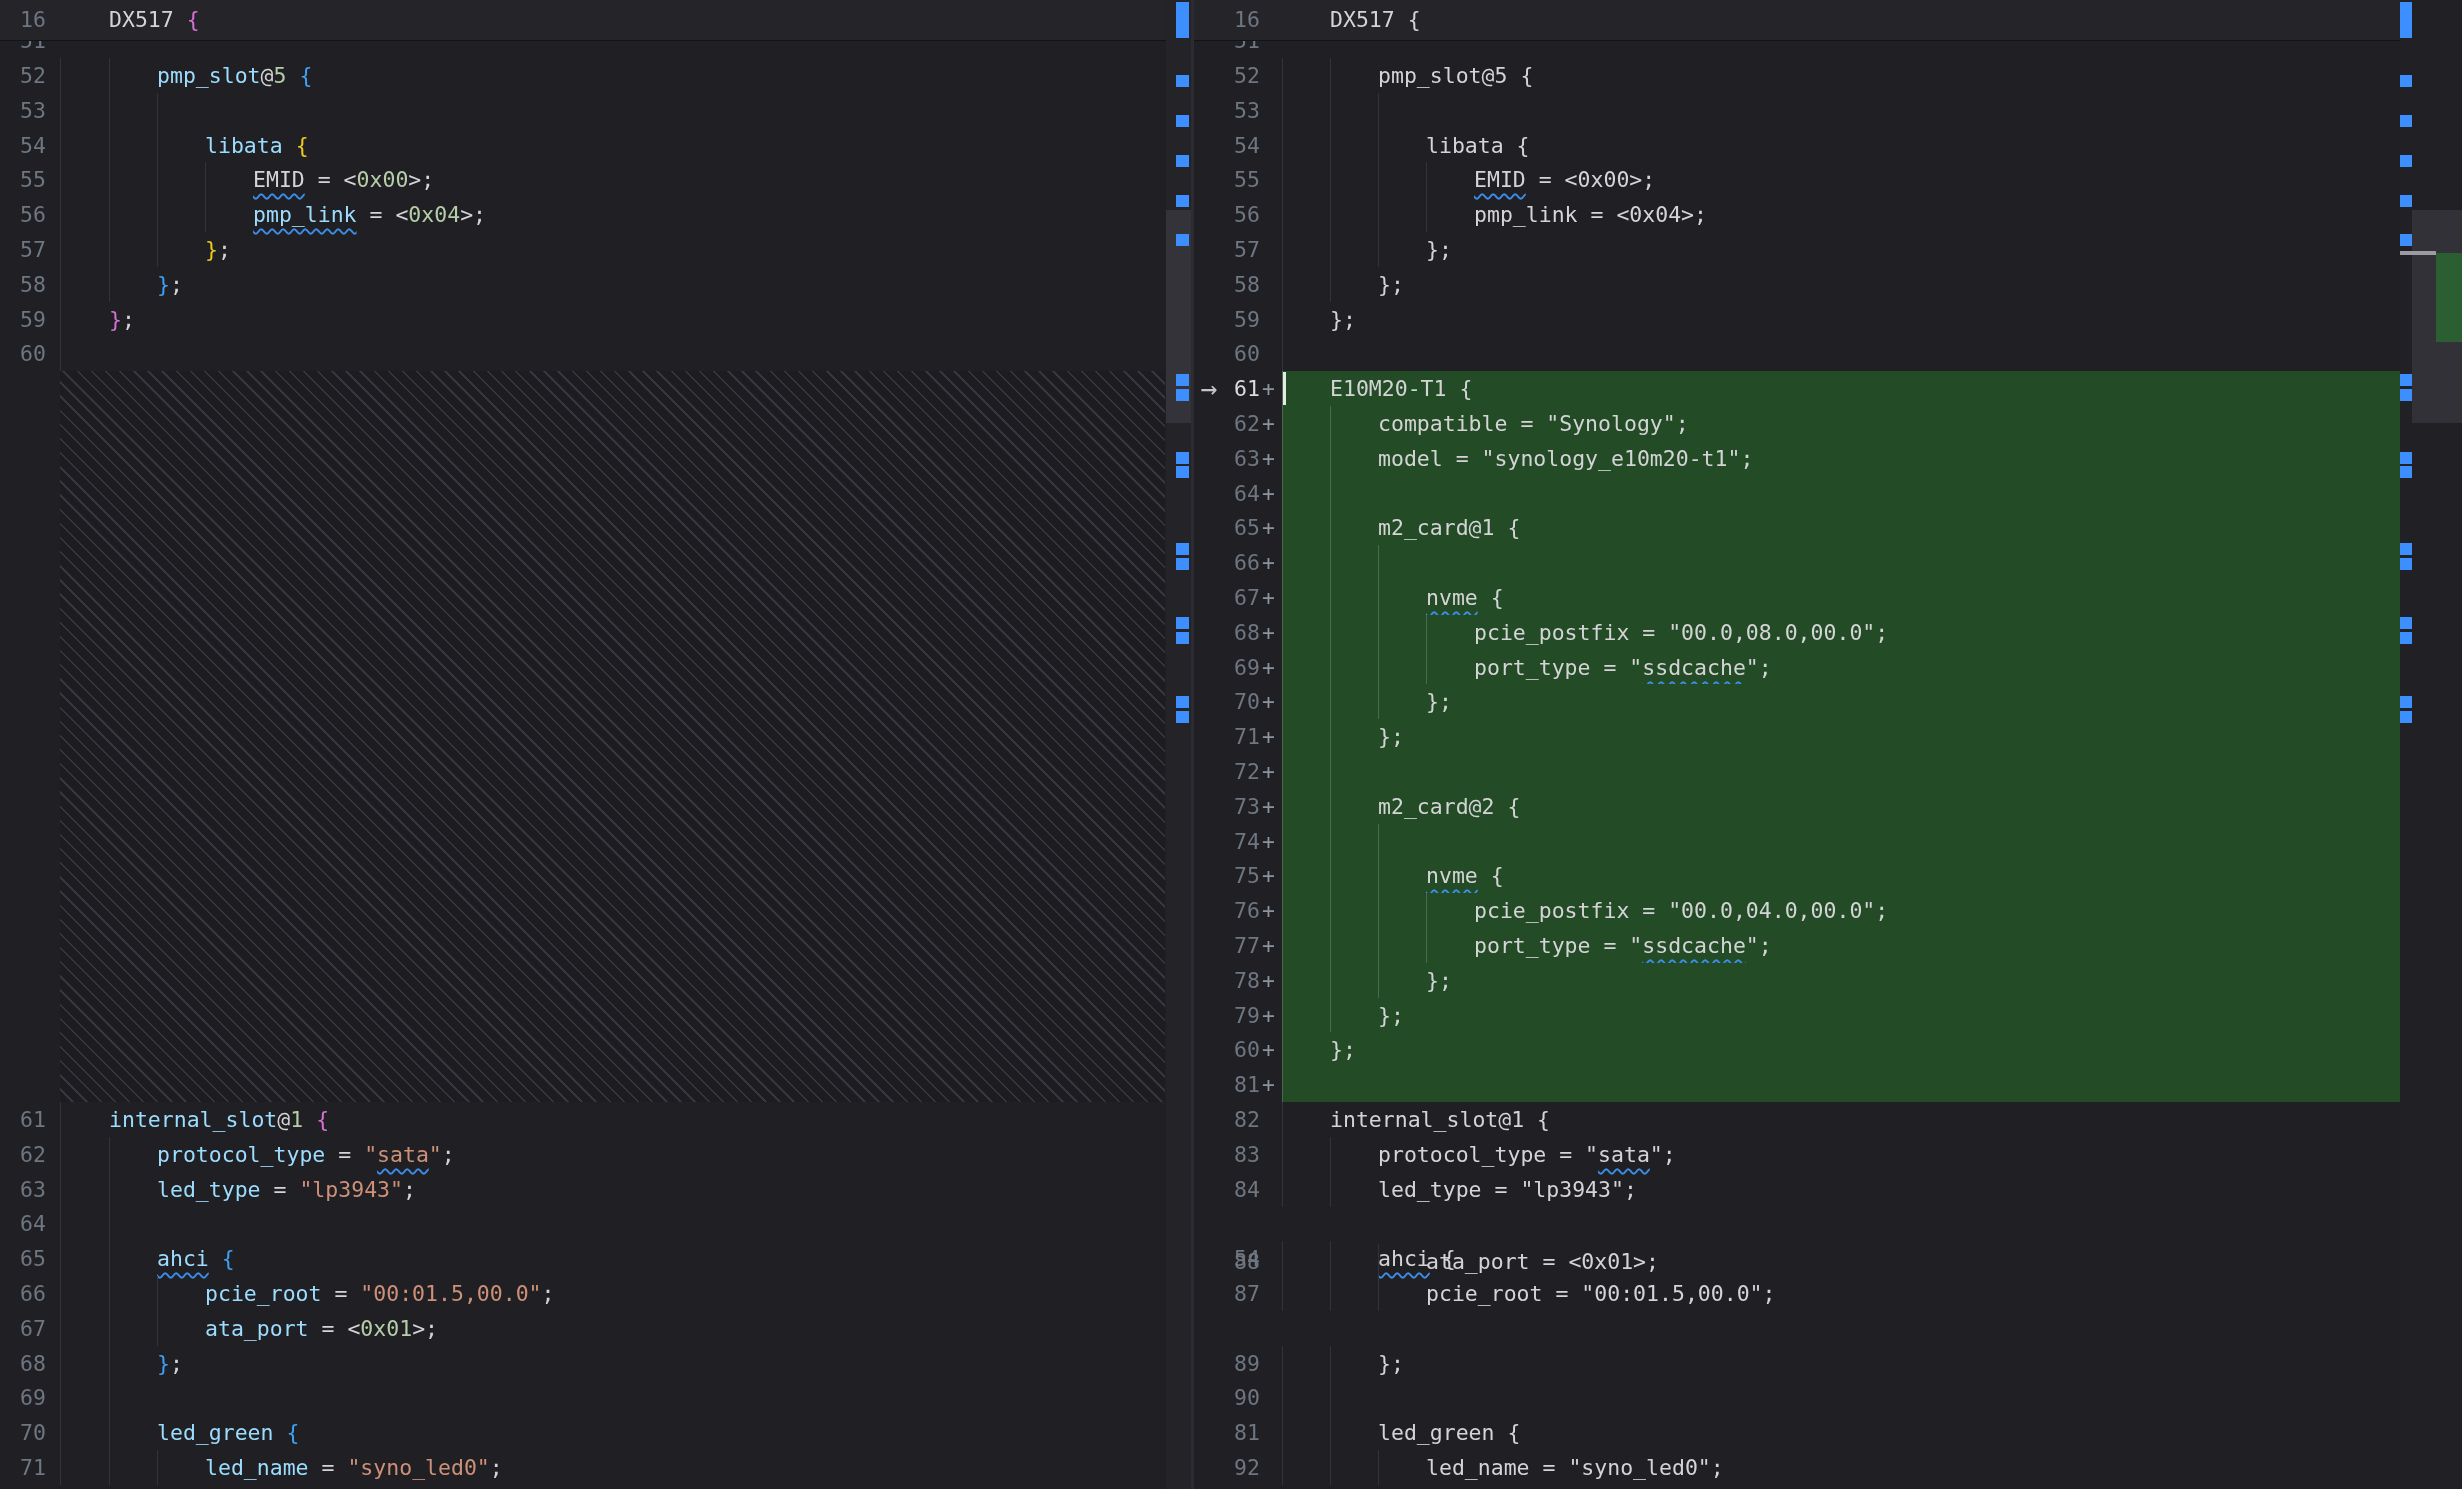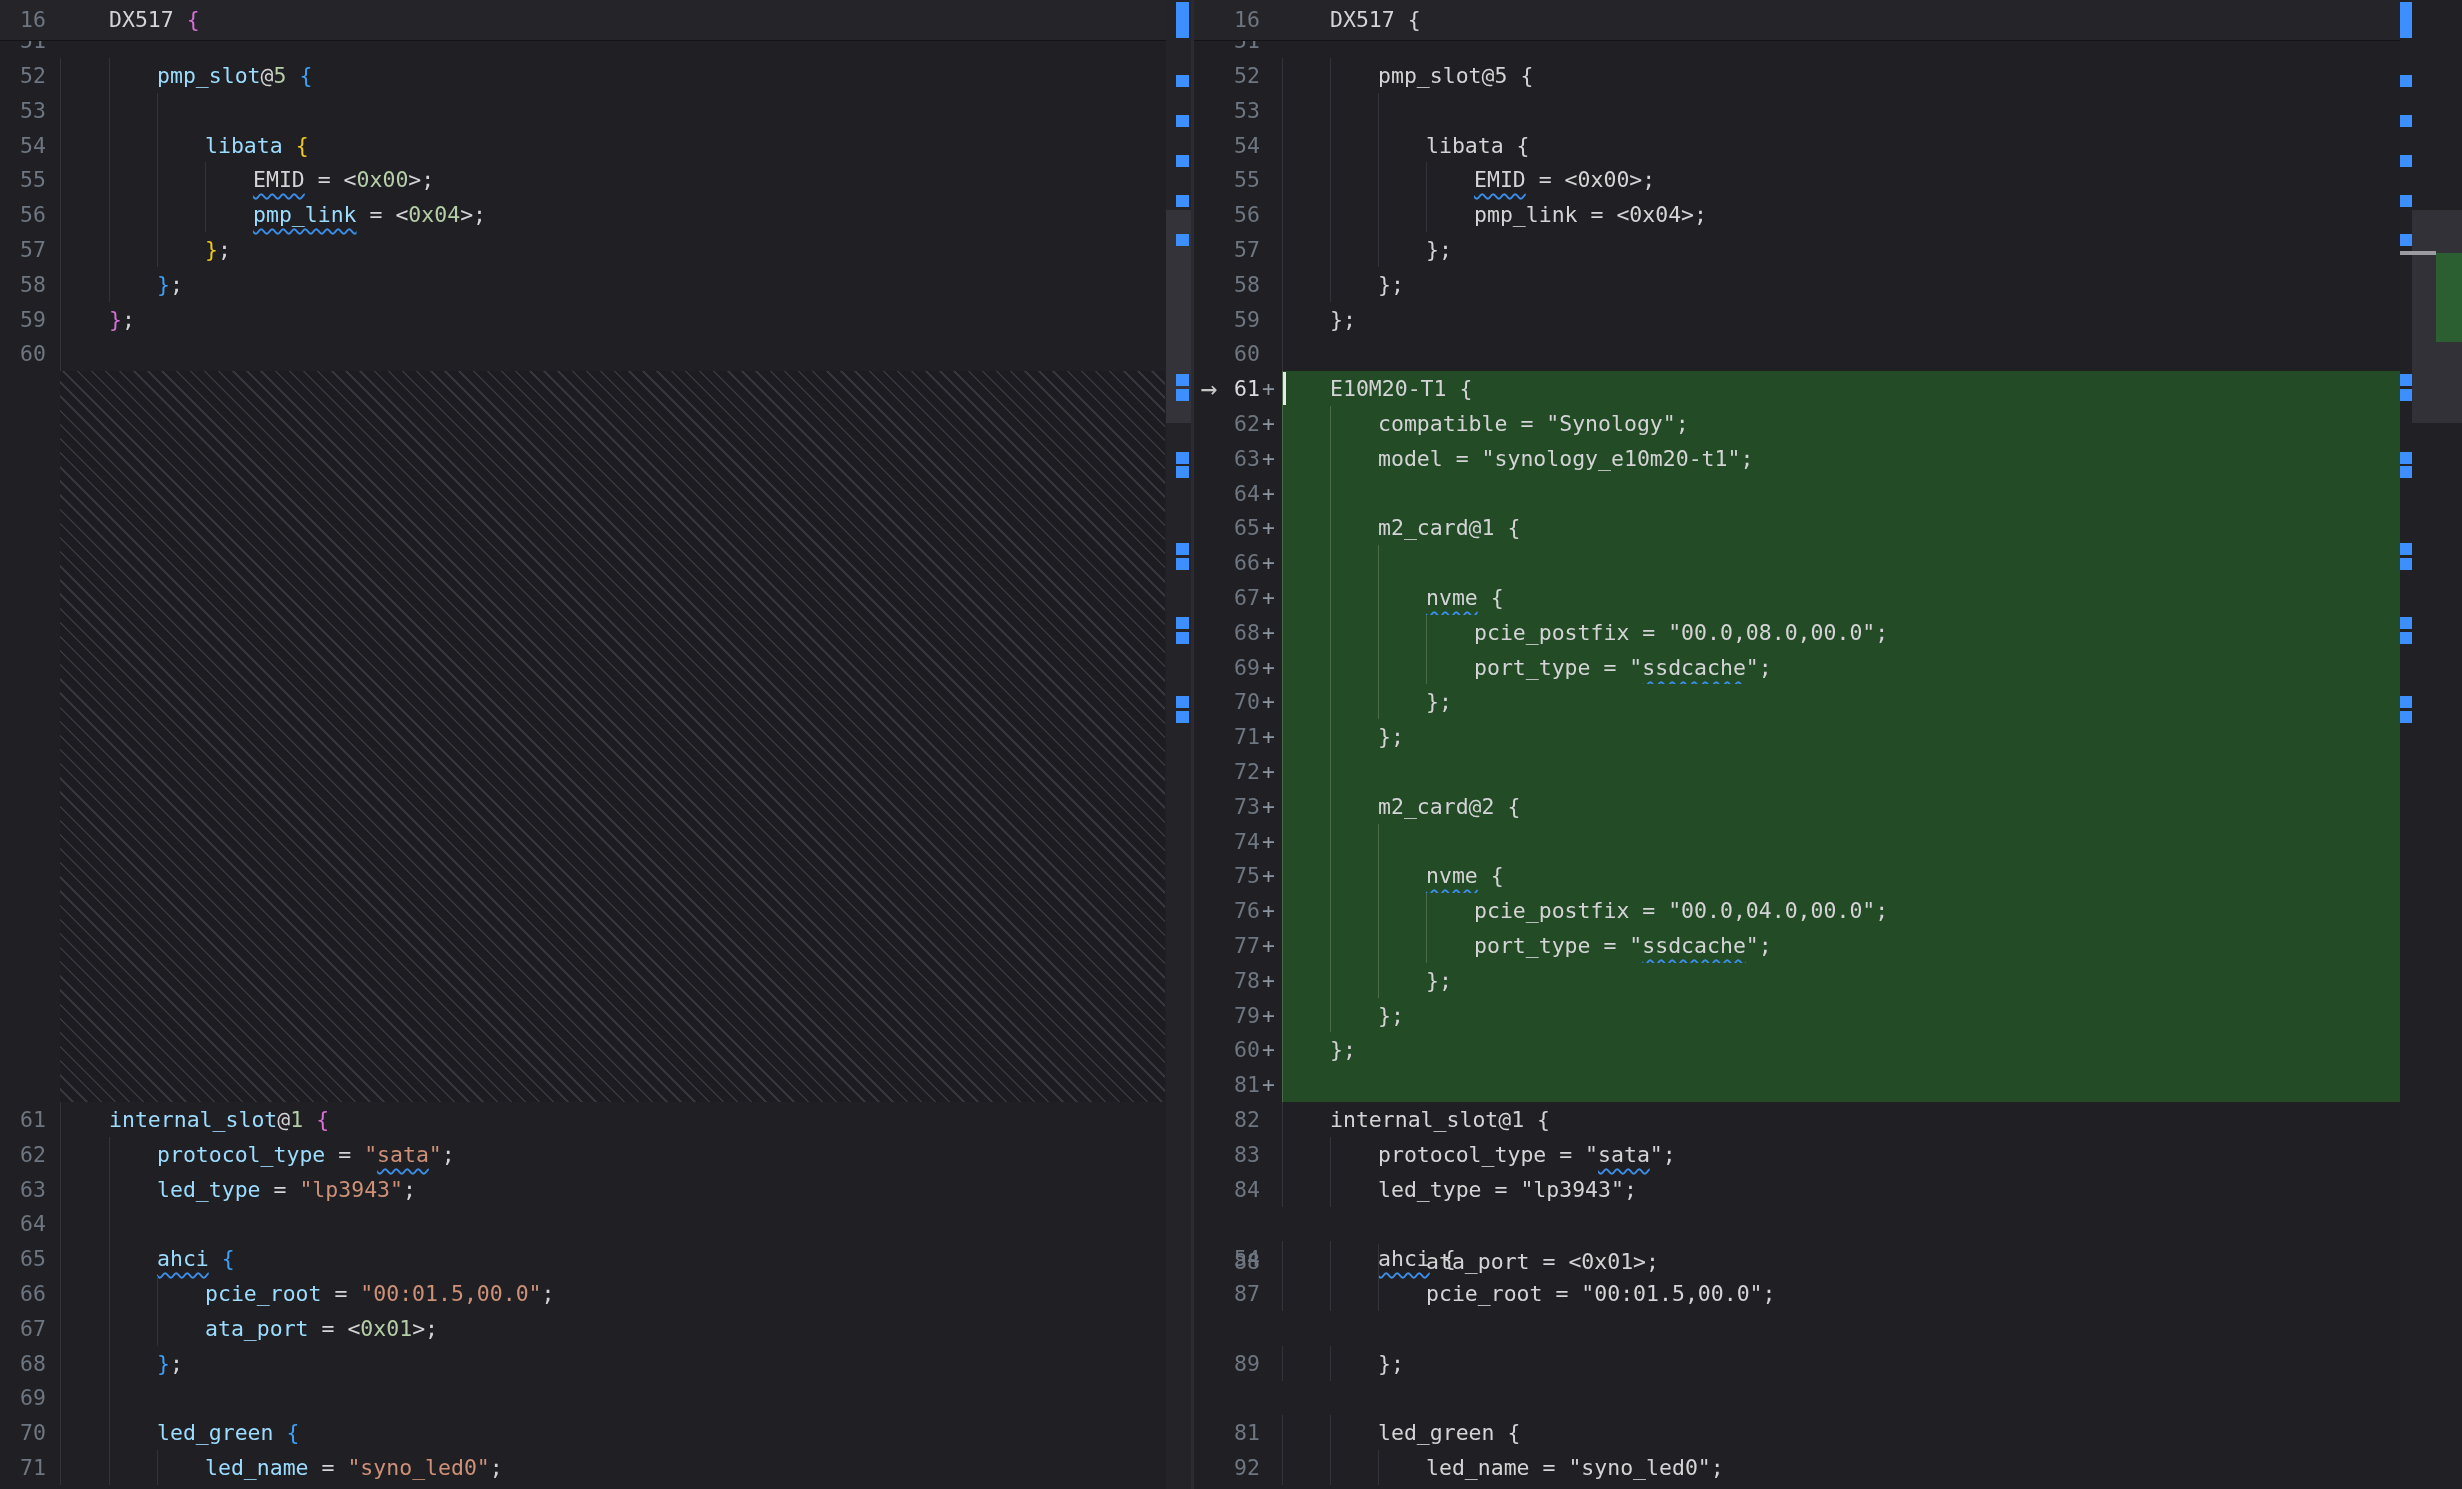--- a/index.html
+++ b/index.html
@@ -120,20 +120,21 @@
       <div class="row" style="top: 998px;"><div class="addedbg" style="left: 88px; width: 1119px;"></div><div class="guide g-green" style="left: 88px;"></div><div class="guide g-green" style="left: 136px;"></div><span class="ln" style="left: 0px; width: 66px;">79</span><span class="plus" style="position: absolute; left: 68px;">+</span><span class="code" style="left: 184px;"><span class="pl">};</span></span></div>
       <div class="row" style="top: 1032px;"><div class="addedbg" style="left: 88px; width: 1119px;"></div><div class="guide g-green" style="left: 88px;"></div><span class="ln" style="left: 0px; width: 66px;">60</span><span class="plus" style="position: absolute; left: 68px;">+</span><span class="code" style="left: 136px;"><span class="pl">};</span></span></div>
       <div class="row" style="top: 1067px;"><div class="addedbg" style="left: 88px; width: 1119px;"></div><div class="guide g-green" style="left: 88px;"></div><span class="ln" style="left: 0px; width: 66px;">81</span><span class="plus" style="position: absolute; left: 68px;">+</span><span class="code" style="left: 136px;"></span></div>
       <div class="row" style="top: 1102px;"><div class="guide" style="left: 88px;"></div><span class="ln" style="left: 0px; width: 66px;">82</span><span class="code" style="left: 136px;"><span class="pl">internal_slot@1 {</span></span></div>
       <div class="row" style="top: 1137px;"><div class="guide" style="left: 88px;"></div><div class="guide" style="left: 136px;"></div><span class="ln" style="left: 0px; width: 66px;">83</span><span class="code" style="left: 184px;"><span class="pl">protocol_type = "</span><span class="pl u">sata</span><span class="pl">";</span></span></div>
       <div class="row" style="top: 1172px;"><div class="guide" style="left: 88px;"></div><div class="guide" style="left: 136px;"></div><span class="ln" style="left: 0px; width: 66px;">84</span><span class="code" style="left: 184px;"><span class="pl">led_type = "lp3943";</span></span></div>
       <div class="row" style="top: 1241px;"><div class="guide" style="left: 88px;"></div><div class="guide" style="left: 136px;"></div><span class="ln" style="left: 0px; width: 66px;">54</span><span class="code" style="left: 184px;"><span class="pl u">ahci</span><span class="pl"> {</span></span></div>
       <div class="row" style="top: 1276px;"><div class="guide" style="left: 88px;"></div><div class="guide" style="left: 136px;"></div><div class="guide" style="left: 184px;"></div><span class="ln" style="left: 0px; width: 66px;">87</span><span class="code" style="left: 232px;"><span class="pl">pcie_root = "00:01.5,00.0";</span></span></div>
       <div class="row" style="top: 1244px;"><div class="guide" style="left: 88px;"></div><div class="guide" style="left: 136px;"></div><div class="guide" style="left: 184px;"></div><span class="ln" style="left: 0px; width: 66px;">88</span><span class="code" style="left: 232px;"><span class="pl">ata_port = &lt;0x01&gt;;</span></span></div>
       <div class="row" style="top: 1346px;"><div class="guide" style="left: 88px;"></div><div class="guide" style="left: 136px;"></div><span class="ln" style="left: 0px; width: 66px;">89</span><span class="code" style="left: 184px;"><span class="pl">};</span></span></div>
+      <div class="row" style="top: 1380px;"><div class="guide" style="left: 88px;"></div><div class="guide" style="left: 136px;"></div><span class="ln" style="left: 0px; width: 66px;">90</span><span class="code" style="left: 184px;"></span></div>
       <div class="row" style="top: 1415px;"><div class="guide" style="left: 88px;"></div><div class="guide" style="left: 136px;"></div><span class="ln" style="left: 0px; width: 66px;">81</span><span class="code" style="left: 184px;"><span class="pl">led_green {</span></span></div>
       <div class="row" style="top: 1450px;"><div class="guide" style="left: 88px;"></div><div class="guide" style="left: 136px;"></div><div class="guide" style="left: 184px;"></div><span class="ln" style="left: 0px; width: 66px;">92</span><span class="code" style="left: 232px;"><span class="pl">led_name = "syno_led0";</span></span></div>
     </div>
   <div class="sticky" id="sticky-right" style="left:1194px;width:1268px;">
       <div class="row"><span class="ln" style="left: 0px; width: 66px;">16</span><span class="code" style="left: 136px;"><span class="pl">DX517 {</span></span></div>
     </div>
   <div class="ruler" id="ruler-right" style="left:2400px;width:62px;background:#202025;">
       <div class="slider" style="left: 12.4px; width: 50px; top: 210px; height: 213px;"></div>
       <div class="ovgreen" style="left: 36px; width: 26.5px; top: 253px; height: 89px;"></div>
       <div class="cursdash" style="left: 0px; width: 36px; top: 251px; height: 4.1px;"></div>

